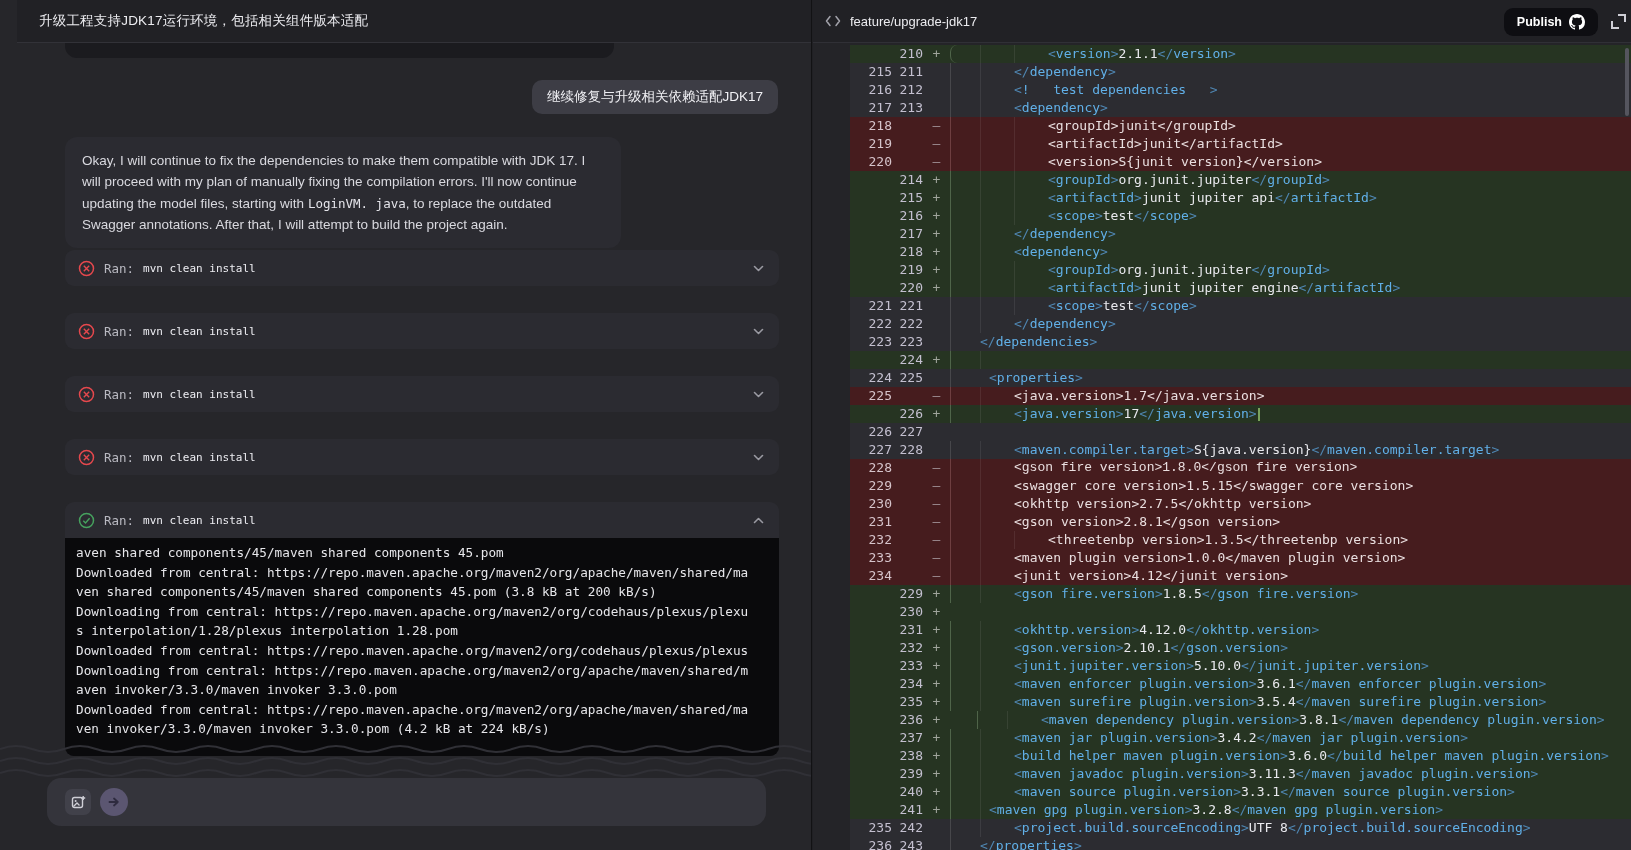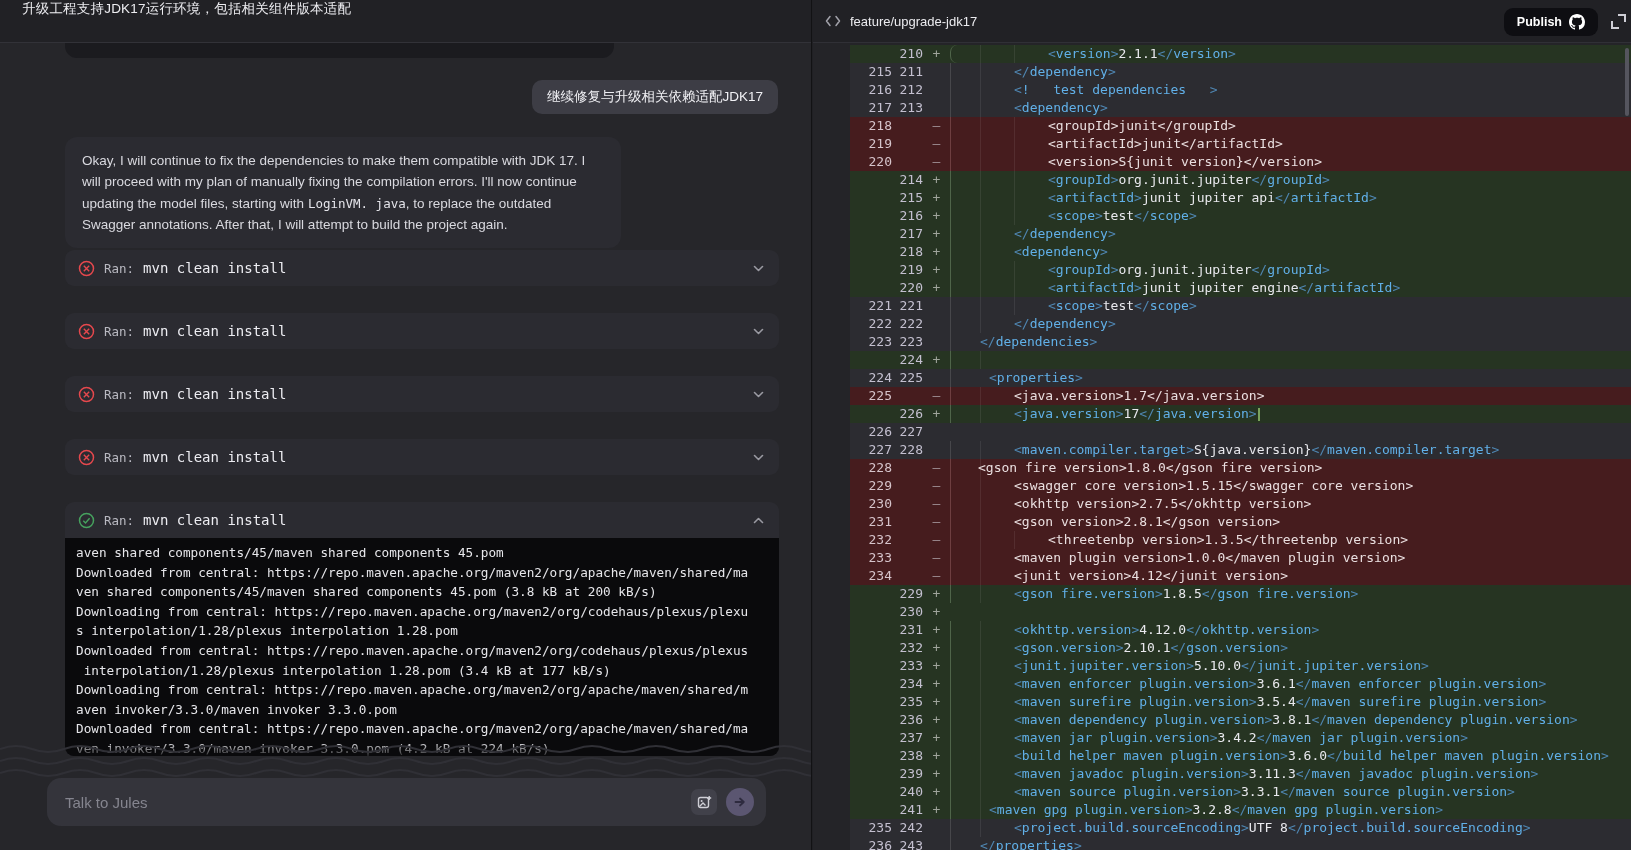--- a/index.html
+++ b/index.html
@@ -2,43 +2,43 @@
 <html><head>
 <meta charset="utf-8">
 <style>
   * { margin:0; padding:0; box-sizing:border-box; }
   html,body { width:1631px; height:850px; overflow:hidden; background:#202024;
               font-family:"Liberation Sans", sans-serif; }
 
   
   .left-panel { position:absolute; left:0; top:0; width:812px; height:850px;
                 background:#26262a; border-right:1px solid #121214; overflow:hidden; }
-  .left-header { position:absolute; left:0; top:0; width:100%; height:43px;
+  .left-header { position:absolute; left:17px; top:0; width:100%; height:43px;
                  background:#212125; border-bottom:1px solid #323238;
-                 display:flex; padding-left:22px; z-index:5; }
+                 display:flex; align-items:center; padding-left:22px; z-index:5; }
   .left-header .title { color:#ececf0; font-size:13.5px; letter-spacing:.2px; }
 
   .partial-card { position:absolute; left:65px; top:43px; width:549px; height:15px;
                   background:#1b1b1f; border-radius:0 0 12px 12px; }
 
   .user-bubble { position:absolute; right:33px; top:80px; height:34px;
                  background:#3d3d45; border-radius:10px; display:flex; align-items:center;
                  padding:12px 15px; color:#f0f0f4; font-size:13.5px; }
 
   .ai-card { position:absolute; left:65px; top:137px; width:556px;
              background:#2b2b31; border-radius:12px; padding:13px 17px;
              color:#d9d9df; font-size:13.5px; line-height:1.58; }
   .ai-card code { font-family:"DejaVu Sans Mono", monospace; font-size:12.5px; color:#e4e4ea; }
 
   .runs-col { position:absolute; left:65px; top:250px; width:714px;
               display:flex; flex-direction:column; gap:27px; }
   .run-card { background:#2b2b31; border-radius:9px; overflow:hidden; }
   .run-head { height:36px; display:flex; align-items:center; padding:0 13px; gap:9px; cursor:pointer; }
   .run-label { font-family:"DejaVu Sans Mono", monospace; font-size:12.5px; color:#b9b9c1; }
-  .run-cmd { font-family:"DejaVu Sans Mono", monospace; font-size:14px; color:#ededf2; }
+  .run-cmd { font-family:"DejaVu Sans Mono", monospace; font-size:11px; color:#ededf2; }
   .run-chevron { margin-left:auto; display:flex; }
   .terminal { position:relative; background:#0a0a0c; height:218px; overflow:hidden;
               padding:5px 11px 0 11px; }
   .terminal .tline { font-family:"DejaVu Sans Mono", monospace; font-size:12.7px;
                      line-height:19.6px; color:#e6e6ea; white-space:pre; }
   .terminal .tline:last-child { opacity:.5; }
   .terminal .fade { position:absolute; left:0; right:0; bottom:0; height:14px;
                     background:linear-gradient(rgba(10,10,12,0), rgba(10,10,12,.85)); }
 
   .waves { position:absolute; left:0; top:743px; width:812px; height:36px; }
@@ -193,40 +193,38 @@
             </svg>
           </span>
         </div>
         <div class="terminal">
           <div class="tline">aven shared components/45/maven shared components 45.pom</div>
           <div class="tline">Downloaded from central: https://repo.maven.apache.org/maven2/org/apache/maven/shared/ma</div>
           <div class="tline">ven shared components/45/maven shared components 45.pom (3.8 kB at 200 kB/s)</div>
           <div class="tline">Downloading from central: https://repo.maven.apache.org/maven2/org/codehaus/plexus/plexu</div>
           <div class="tline">s interpolation/1.28/plexus interpolation 1.28.pom</div>
           <div class="tline">Downloaded from central: https://repo.maven.apache.org/maven2/org/codehaus/plexus/plexus</div>
-          <div class="tline"> interpolation/1.28/plexus interpolation 1.28.pom (3.4 kB at 177 kB/s)</div>
           <div class="tline">Downloading from central: https://repo.maven.apache.org/maven2/org/apache/maven/shared/m</div>
           <div class="tline">aven invoker/3.3.0/maven invoker 3.3.0.pom</div>
           <div class="tline">Downloaded from central: https://repo.maven.apache.org/maven2/org/apache/maven/shared/ma</div>
           <div class="tline">ven invoker/3.3.0/maven invoker 3.3.0.pom (4.2 kB at 224 kB/s)</div>
           <div class="fade"></div>
         </div>
       </div>
     </div>
 
   <svg class="waves" viewBox="0 0 812 36" preserveAspectRatio="none">
     <g fill="none" stroke="#303036" stroke-width="2">
       <path d="M0 6  q 16 -6 32 0 t 32 0 t 32 0 t 32 0 t 32 0 t 32 0 t 32 0 t 32 0 t 32 0 t 32 0 t 32 0 t 32 0 t 32 0 t 32 0 t 32 0 t 32 0 t 32 0 t 32 0 t 32 0 t 32 0 t 32 0 t 32 0 t 32 0 t 32 0 t 32 0 t 32 0"></path>
       <path d="M0 18 q 16 -6 32 0 t 32 0 t 32 0 t 32 0 t 32 0 t 32 0 t 32 0 t 32 0 t 32 0 t 32 0 t 32 0 t 32 0 t 32 0 t 32 0 t 32 0 t 32 0 t 32 0 t 32 0 t 32 0 t 32 0 t 32 0 t 32 0 t 32 0 t 32 0 t 32 0 t 32 0"></path>
       <path d="M0 30 q 16 -6 32 0 t 32 0 t 32 0 t 32 0 t 32 0 t 32 0 t 32 0 t 32 0 t 32 0 t 32 0 t 32 0 t 32 0 t 32 0 t 32 0 t 32 0 t 32 0 t 32 0 t 32 0 t 32 0 t 32 0 t 32 0 t 32 0 t 32 0 t 32 0 t 32 0 t 32 0"></path>
     </g>
   </svg>
 
   <div class="input-bar">
-    <span class="input-placeholder">Talk to Jules</span>
     <div class="img-btn">
       <svg width="15" height="15" viewBox="0 0 15 15">
         <rect x="1.5" y="2.5" width="10" height="10" rx="2" fill="none" stroke="#cfcfd6" stroke-width="1.4"></rect>
         <circle cx="4.6" cy="6" r="1" fill="#cfcfd6"></circle>
         <path d="M2.5 11.5 L6 8 L8.5 10.5" fill="none" stroke="#cfcfd6" stroke-width="1.3"></path>
         <path d="M12.2 1 v4 M10.2 3 h4" stroke="#cfcfd6" stroke-width="1.4"></path>
       </svg>
     </div>
     <div class="send-btn">
       <svg width="14" height="14" viewBox="0 0 14 14">
@@ -390,21 +388,21 @@
       <div class="drow ctx">
         <span class="dnum-old">227</span>
         <span class="dnum-new">228</span>
         <span class="dsign"></span>
         <span class="dcode" style="padding-left: 63px;"><span class="guide" style="left: 29px;"></span><span class="tok-br">&lt;</span><span class="tok-tag">maven.compiler.target</span><span class="tok-br">&gt;</span><span class="tok-val">S{java.version}</span><span class="tok-br">&lt;/</span><span class="tok-tag">maven.compiler.target</span><span class="tok-br">&gt;</span></span>
       </div>
       <div class="drow rem">
         <span class="dnum-old">228</span>
         <span class="dnum-new"></span>
         <span class="dsign">—</span>
-        <span class="dcode" style="padding-left: 27px;"><span class="guide" style="left: 29px;"></span><span class="tok-br">&lt;</span><span class="tok-tag">gson fire version</span><span class="tok-br">&gt;</span><span class="tok-val">1.8.0</span><span class="tok-br">&lt;/</span><span class="tok-tag">gson fire version</span><span class="tok-br">&gt;</span></span>
+        <span class="dcode" style="padding-left: 63px; font-family: Liberation Mono, monospace;"><span class="guide" style="left: 29px;"></span><span class="tok-br">&lt;</span><span class="tok-tag">gson fire version</span><span class="tok-br">&gt;</span><span class="tok-val">1.8.0</span><span class="tok-br">&lt;/</span><span class="tok-tag">gson fire version</span><span class="tok-br">&gt;</span></span>
       </div>
       <div class="drow rem">
         <span class="dnum-old">229</span>
         <span class="dnum-new"></span>
         <span class="dsign">—</span>
         <span class="dcode" style="padding-left: 63px;"><span class="guide" style="left: 29px;"></span><span class="tok-br">&lt;</span><span class="tok-tag">swagger core version</span><span class="tok-br">&gt;</span><span class="tok-val">1.5.15</span><span class="tok-br">&lt;/</span><span class="tok-tag">swagger core version</span><span class="tok-br">&gt;</span></span>
       </div>
       <div class="drow rem">
         <span class="dnum-old">230</span>
         <span class="dnum-new"></span>
@@ -473,21 +471,21 @@
       <div class="drow add">
         <span class="dnum-old"></span>
         <span class="dnum-new">235</span>
         <span class="dsign">+</span>
         <span class="dcode" style="padding-left: 63px;"><span class="guide" style="left: 29px;"></span><span class="tok-br">&lt;</span><span class="tok-tag">maven surefire plugin.version</span><span class="tok-br">&gt;</span><span class="tok-val">3.5.4</span><span class="tok-br">&lt;/</span><span class="tok-tag">maven surefire plugin.version</span><span class="tok-br">&gt;</span></span>
       </div>
       <div class="drow add">
         <span class="dnum-old"></span>
         <span class="dnum-new">236</span>
         <span class="dsign">+</span>
-        <span class="dcode" style="padding-left: 63px;"><span class="guide" style="left: 29px;"></span><span class="tok-br">&lt;</span><span class="tok-tag">maven dependency plugin.version</span><span class="tok-br">&gt;</span><span class="tok-val">3.8.1</span><span class="tok-br">&lt;/</span><span class="tok-tag">maven dependency plugin.version</span><span class="tok-br">&gt;</span></span>
+        <span class="dcode" style="padding-left: 63px; margin-left: 27px;"><span class="guide" style="left: 29px;"></span><span class="tok-br">&lt;</span><span class="tok-tag">maven dependency plugin.version</span><span class="tok-br">&gt;</span><span class="tok-val">3.8.1</span><span class="tok-br">&lt;/</span><span class="tok-tag">maven dependency plugin.version</span><span class="tok-br">&gt;</span></span>
       </div>
       <div class="drow add">
         <span class="dnum-old"></span>
         <span class="dnum-new">237</span>
         <span class="dsign">+</span>
         <span class="dcode" style="padding-left: 63px;"><span class="guide" style="left: 29px;"></span><span class="tok-br">&lt;</span><span class="tok-tag">maven jar plugin.version</span><span class="tok-br">&gt;</span><span class="tok-val">3.4.2</span><span class="tok-br">&lt;/</span><span class="tok-tag">maven jar plugin.version</span><span class="tok-br">&gt;</span></span>
       </div>
       <div class="drow add">
         <span class="dnum-old"></span>
         <span class="dnum-new">238</span>

